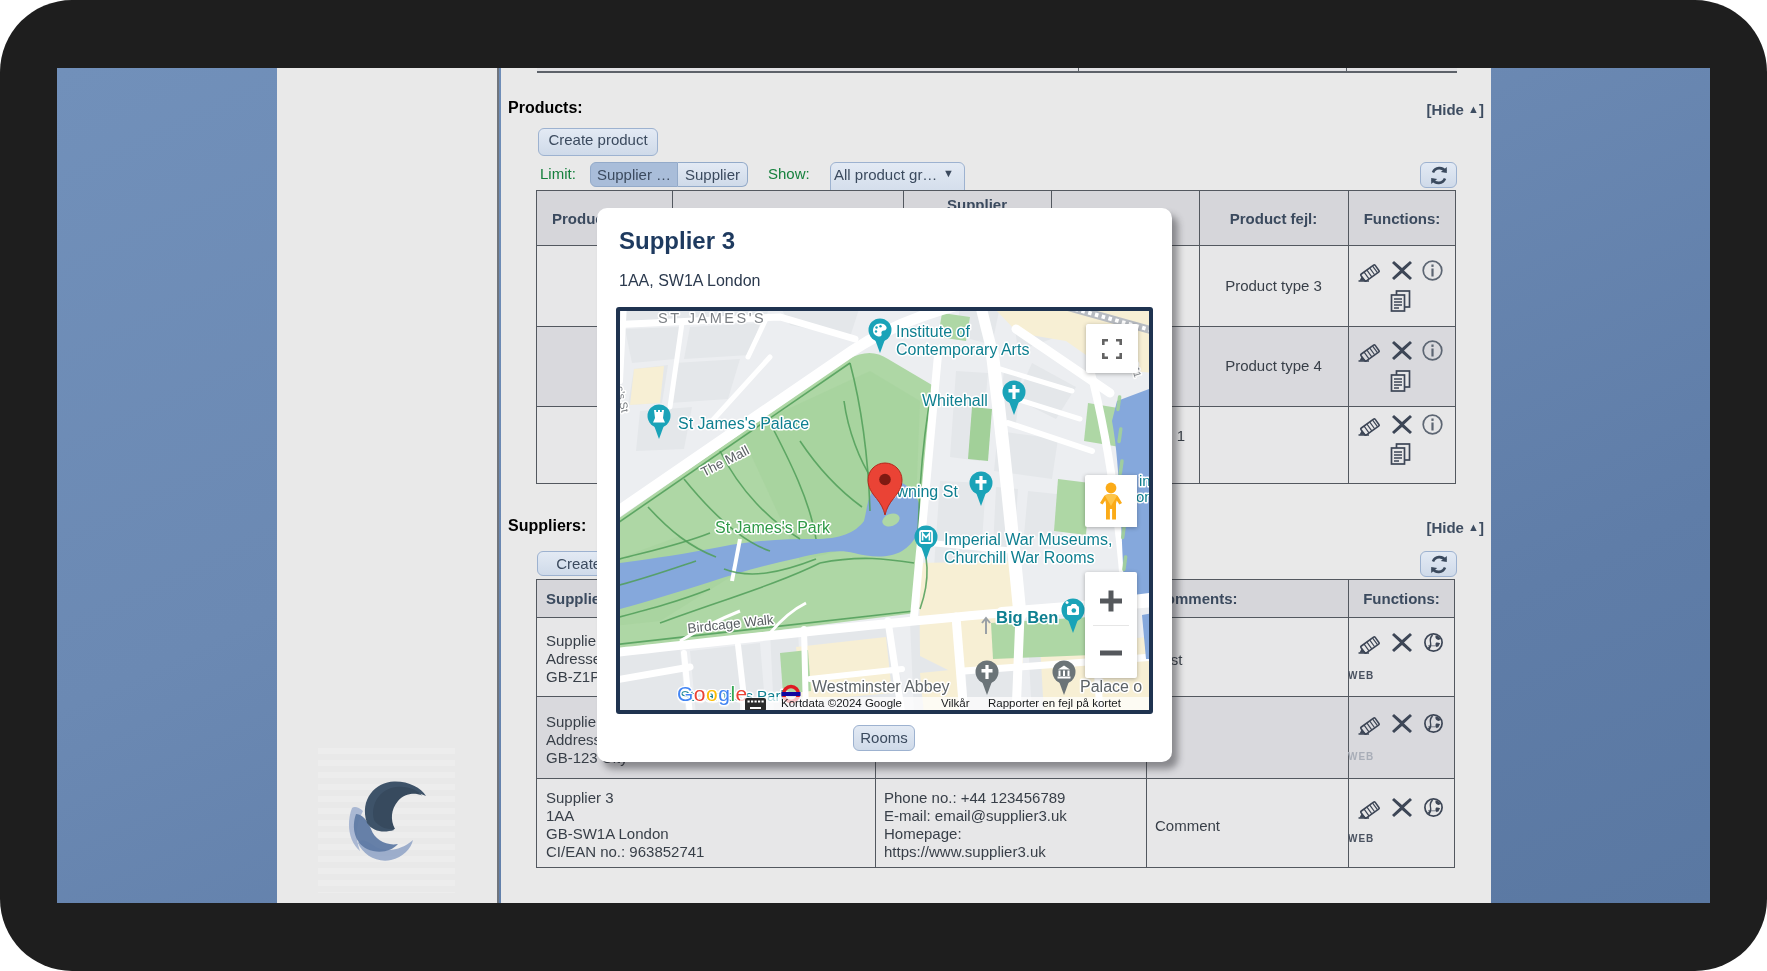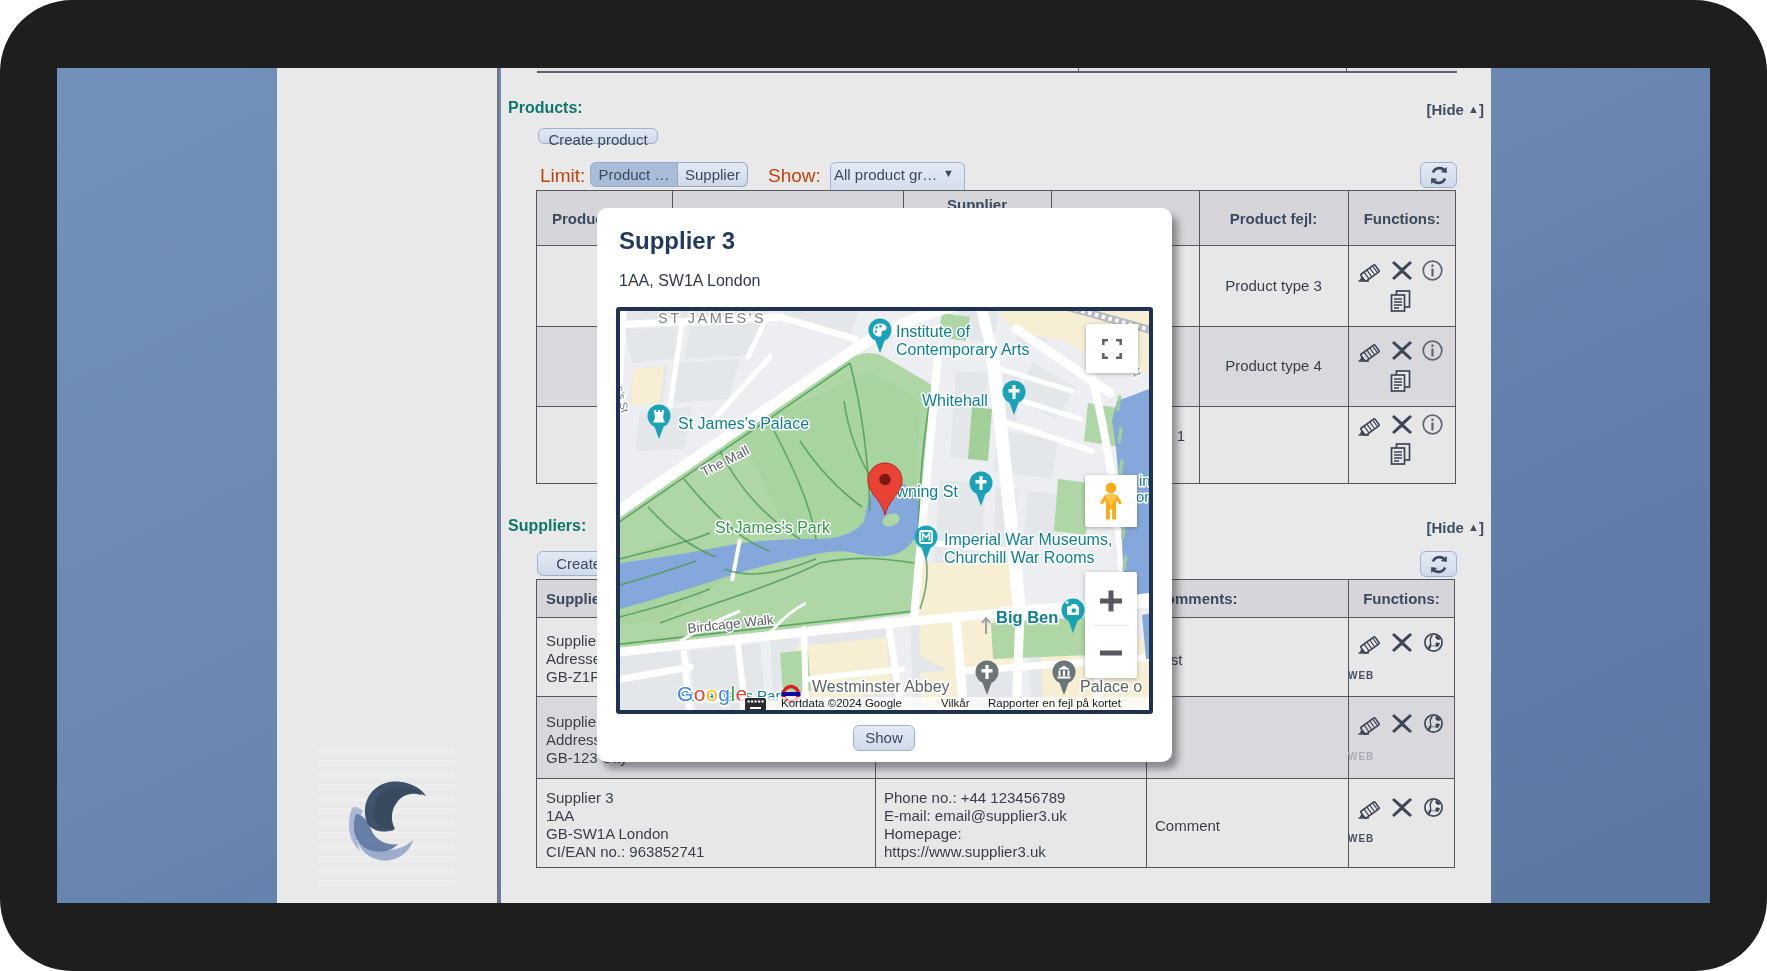--- a/index.html
+++ b/index.html
@@ -9,27 +9,27 @@
 #screen { position:absolute; left:57px; top:68px; width:1653px; height:835px; background:linear-gradient(155deg,#7190ba 0%, #6b89b3 40%, #5f7da8 75%, #5a78a2 100%); overflow:hidden; }
 #sidebar { position:absolute; left:220px; top:0; width:222px; height:835px; background:#e9e9e9; border-right:2px solid #70757d; }
 #main { position:absolute; left:444px; top:0; width:990px; height:835px; background:#e9e9e9; }
 
 #logoblock { position:absolute; left:41px; top:680px; width:137px; height:145px;
   background:repeating-linear-gradient(180deg,#ededed 0 6px,#e9e9e9 6px 12px); }
 
 #topsliver { position:absolute; left:36px; top:0; width:920px; height:5px; background:#e2e2e5; border-bottom:2px solid #5d6269; }
 #topsliver i { position:absolute; top:0; width:1px; height:5px; background:#5d6269; display:block; }
 
-.h1 { position:absolute; font-size:16px; font-weight:bold; color:#0f766e; }
+.h1 { position:absolute; font-size:16px; font-weight:bold; color:#000000; }
 .hide { position:absolute; font-size:15px; font-weight:bold; color:#3e4d61; white-space:nowrap; }
 .hide .tri { font-size:11px; position:relative; top:-2px; }
 
 .btn { position:absolute; background:linear-gradient(#e3eaf4,#cfdae9); border:1px solid #9db2d0; border-radius:6px; color:#3b4a5e; font-size:15px; text-align:center; font-family:"Liberation Sans",sans-serif; }
 .seg { position:absolute; border:1px solid #93aac9; font-size:15px; color:#3b4a5e; text-align:center; }
-.lbl { position:absolute; font-size:19px; color:#c2410c; }
+.lbl { position:absolute; font-size:15px; color:#15803d; }
 .hdr { font-weight:bold; color:#3b4a5e; font-size:15px; }
 .txt { font-size:15px; color:#383f48; line-height:18px; }
 
 .ic { display:inline-block; vertical-align:middle; }
 .web { font-size:10px; font-weight:bold; letter-spacing:1px; color:#636b76; }
 
 #modal { position:absolute; left:540px; top:140px; width:575px; height:554px; background:#fff; border-radius:10px; box-shadow:6px 7px 7px rgba(40,40,45,.45); }
 #modal h2 { position:absolute; left:22px; top:19px; font-size:24px; color:#1e3a5f; }
 #modal .addr { position:absolute; left:22px; top:64px; font-size:16px; color:#2c3a4e; }
 #mapframe { position:absolute; left:19px; top:99px; width:537px; height:407px; background:#1f3350; border-radius:3px; }
@@ -63,23 +63,23 @@
 <path d="M 26,40 C 22,24 32,9 48,7 C 59,5.5 69,9.5 74,15.5 C 66,12 56,14 50,21 C 43,29 42,40 47,49 C 39,50 31,47 26,40 Z" fill="#374a5e"></path>
 </svg>
     </div>
     <div id="main">
       <div id="topsliver">
           <i style="left:541px"></i>
           <i style="left:809px"></i>
         </div>
       <div class="h1" style="left:7px;top:31px;">Products:</div>
       <div class="hide" style="right:7px;top:33px;">[Hide <span class="tri">▲</span>]</div>
-      <div class="btn" style="left:37px;top:60px;width:120px;height:16px;line-height:22px;">Create product</div>
+      <div class="btn" style="left:37px;top:60px;width:120px;height:28px;line-height:22px;">Create product</div>
       <div class="lbl" style="left:39px;top:97px;">Limit:</div>
-      <div class="seg" style="left:89px;top:94px;width:88px;height:25px;line-height:23px;background:#a9bdd9;border-radius:6px 0 0 6px;">Product …</div>
+      <div class="seg" style="left:89px;top:94px;width:88px;height:25px;line-height:23px;background:#a9bdd9;border-radius:6px 0 0 6px;">Supplier …</div>
       <div class="seg" style="left:177px;top:94px;width:70px;height:25px;line-height:23px;background:linear-gradient(#e3eaf4,#cfdae9);border-left:none;border-radius:0 6px 6px 0;">Supplier</div>
       <div class="lbl" style="left:267px;top:97px;">Show:</div>
       <div class="btn" style="left:329px;top:94px;width:135px;height:39px;line-height:23px;text-align:left;padding-left:3px;">All product gr… <span style="position:absolute;right:10px;top:-1px;font-size:11px;">▼</span></div>
       <div class="btn" style="left:919px;top:94px;width:37px;height:26px;"><svg class="ic" width="20" height="19" viewBox="0 0 20 19" style="margin-top:3px">
             <g fill="none" stroke="#3b4a5e" stroke-width="2.6">
               <path d="M 16.5,5.5 A 7,7 0 0 0 4,6.5"></path>
               <path d="M 3.5,13.5 A 7,7 0 0 0 16,12.5"></path>
             </g>
             <path d="M 17.8,1 L 17.8,7 L 11.8,6 Z" fill="#3b4a5e"></path>
             <path d="M 2.2,18 L 2.2,12 L 8.2,13 Z" fill="#3b4a5e"></path>
@@ -487,16 +487,16 @@
                   <rect x="16.5" y="2.5" width="2.2" height="2"></rect>
                   <rect x="5" y="9" width="11" height="2"></rect>
                 </g>
               </svg>
             <span style="position:absolute;left:41px;top:0;text-align:center;">Kortdata ©2024 Google</span>
             <span style="position:absolute;left:201px;top:0;">Vilkår</span>
             <span style="position:absolute;left:248px;top:0;">Rapporter en fejl på kortet</span>
           </div>
         </div>
       </div>
-      <div id="closebtn" class="btn">Show</div>
+      <div id="closebtn" class="btn">Rooms</div>
     </div>
   </div>
 </div>
 
 </body></html>

